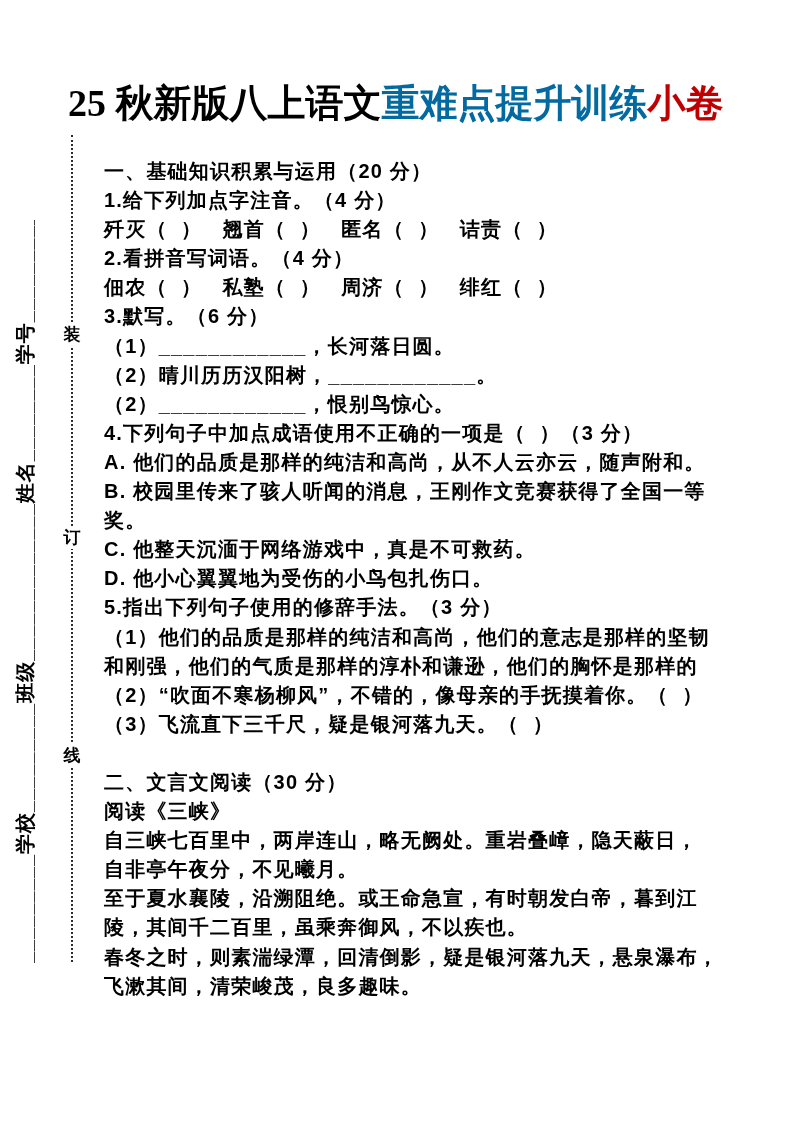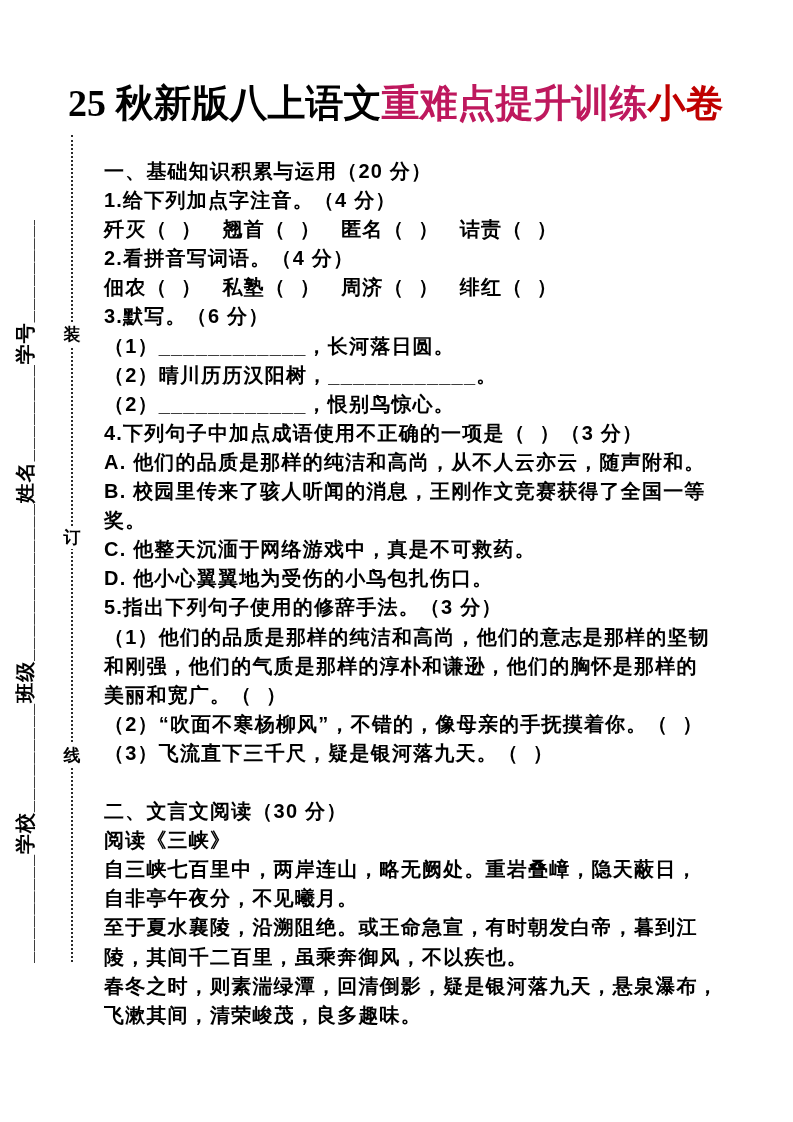--- a/index.html
+++ b/index.html
@@ -53,21 +53,21 @@
     line-height:29.1px;height:29.1px;
     letter-spacing:1.2px;
     white-space:pre;overflow:visible;
   }
 </style>
 </head>
 <body>
 
 <div class="paper">
 
-  <div class="title"><span>25 秋新版八上语文</span><span style="color: #be185d;">重难点提升训练</span><span style="color: rgb(192, 0, 0);">小卷</span></div>
+  <div class="title"><span>25 秋新版八上语文</span><span style="color: #0369a1;">重难点提升训练</span><span style="color: rgb(192, 0, 0);">小卷</span></div>
 
   <div class="binding-line"></div>
   <div class="binding-char bc0">装</div>
   <div class="binding-char bc1">订</div>
   <div class="binding-char bc2">线</div>
 
   <div class="id-strip">_________学校_________班级_____________姓名________学号____________</div>
 
   <div class="doc-body">
       <div class="line">一、基础知识积累与运用（20 分）</div>
@@ -81,21 +81,20 @@
       <div class="line">（2）____________，恨别鸟惊心。</div>
       <div class="line">4.下列句子中加点成语使用不正确的一项是（  ）（3 分）</div>
       <div class="line">A. 他们的品质是那样的纯洁和高尚，从不人云亦云，随声附和。</div>
       <div class="line">B. 校园里传来了骇人听闻的消息，王刚作文竞赛获得了全国一等</div>
       <div class="line">奖。</div>
       <div class="line">C. 他整天沉湎于网络游戏中，真是不可救药。</div>
       <div class="line">D. 他小心翼翼地为受伤的小鸟包扎伤口。</div>
       <div class="line">5.指出下列句子使用的修辞手法。（3 分）</div>
       <div class="line">（1）他们的品质是那样的纯洁和高尚，他们的意志是那样的坚韧</div>
       <div class="line">和刚强，他们的气质是那样的淳朴和谦逊，他们的胸怀是那样的</div>
-      <div class="line">美丽和宽广。（  ）</div>
       <div class="line">（2）“吹面不寒杨柳风”，不错的，像母亲的手抚摸着你。（  ）</div>
       <div class="line">（3）飞流直下三千尺，疑是银河落九天。（  ）</div>
       <div class="line">&nbsp;</div>
       <div class="line">二、文言文阅读（30 分）</div>
       <div class="line">阅读《三峡》</div>
       <div class="line">自三峡七百里中，两岸连山，略无阙处。重岩叠嶂，隐天蔽日，</div>
       <div class="line">自非亭午夜分，不见曦月。</div>
       <div class="line">至于夏水襄陵，沿溯阻绝。或王命急宣，有时朝发白帝，暮到江</div>
       <div class="line">陵，其间千二百里，虽乘奔御风，不以疾也。</div>
       <div class="line">春冬之时，则素湍绿潭，回清倒影，疑是银河落九天，悬泉瀑布，</div>

